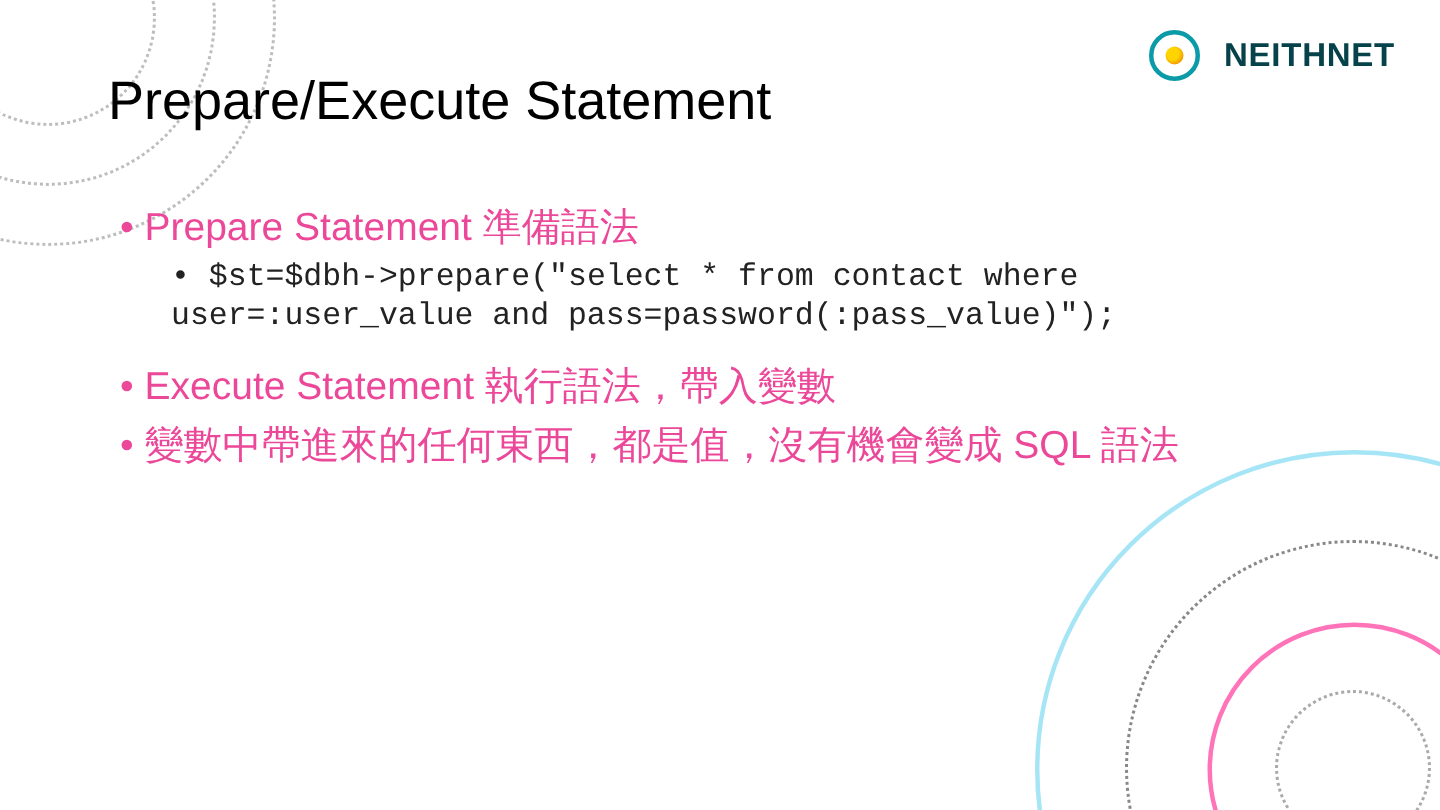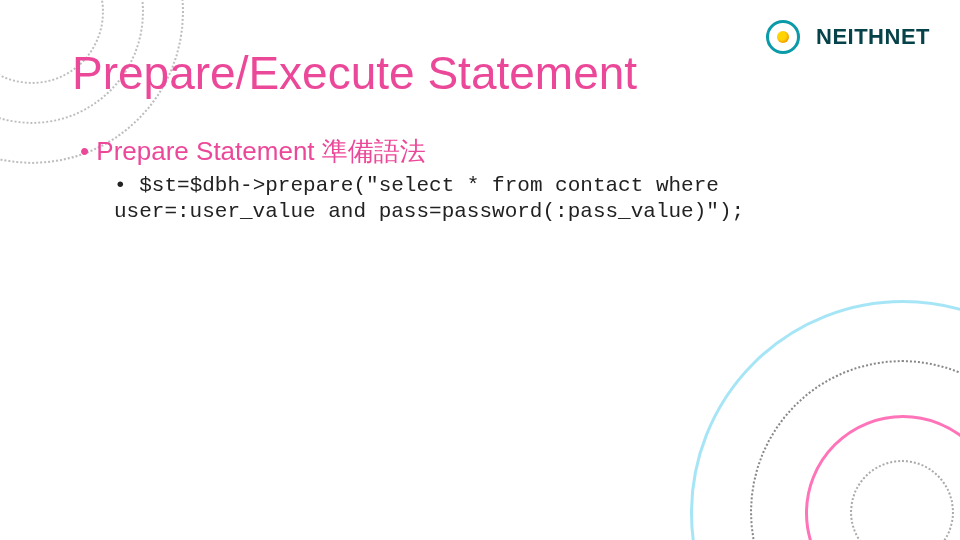--- a/index.html
+++ b/index.html
@@ -12,21 +12,21 @@
   .deco-br{position:absolute;right:-150px;bottom:-180px;width:420px;height:420px;pointer-events:none}
   .deco-br .c{position:absolute;border-radius:50%}
   .deco-br .c1{width:420px;height:420px;left:0;top:0;border:3px solid rgba(0,180,230,.35)}
   .deco-br .c2{width:300px;height:300px;left:60px;top:60px;border:2px dotted #888}
   .deco-br .c3{width:190px;height:190px;left:115px;top:115px;border:3px solid rgba(255,0,128,.55)}
   .deco-br .c4{width:100px;height:100px;left:160px;top:160px;border:2px dotted #aaa}
   .logo{position:absolute;right:30px;top:20px;display:flex;align-items:center;gap:16px}
   .logo-mark{width:28px;height:28px;border-radius:50%;border:3px solid #0a9aa8;display:flex;align-items:center;justify-content:center}
   .logo-mark .inner{width:12px;height:12px;border-radius:50%;background:radial-gradient(circle at 40% 40%,#ffd400 0 40%,#f29e00 70%)}
   .logo-text{font-weight:800;font-size:22px;letter-spacing:.5px;color:#06424a;font-family:Arial,sans-serif;text-transform:uppercase}
-  h1.title{position:absolute;left:72px;top:46px;margin:0;font-size:46px;font-weight:400;color:#ec4899}
+  h1.title{position:absolute;left:72px;top:46px;margin:0;font-size:36px;font-weight:400;color:#000000}
   .body{position:absolute;left:80px;top:134px;right:40px}
   .lvl1{font-size:26px;color:#ec4899;margin:0 0 4px 0}
   .dot1::before{content:"• ";}
   .lvl2{font-size:21px;margin:2px 0 14px 34px}
   .dot2::before{content:"• ";}
   .code{font-family:Consolas,"Courier New",monospace;font-size:21px;white-space:pre;line-height:1.25}
 </style>
 </head>
 <body>
 
@@ -52,16 +52,18 @@
   </div>
 
   <h1 class="title">Prepare/Execute Statement</h1>
 
   <div class="body">
 
     <div class="lvl1 dot1">Prepare Statement 準備語法</div>
     <div class="lvl2 dot2 code">$st=$dbh-&gt;prepare("select * from contact where
 user=:user_value and pass=password(:pass_value)");</div>
 
+    <div class="lvl1 dot1">Execute Statement 執行語法，帶入變數</div>
 
+    <div class="lvl1 dot1">變數中帶進來的任何東西，都是值，沒有機會變成 SQL 語法</div>
 
   </div>
 </div>
 
 </body></html>

